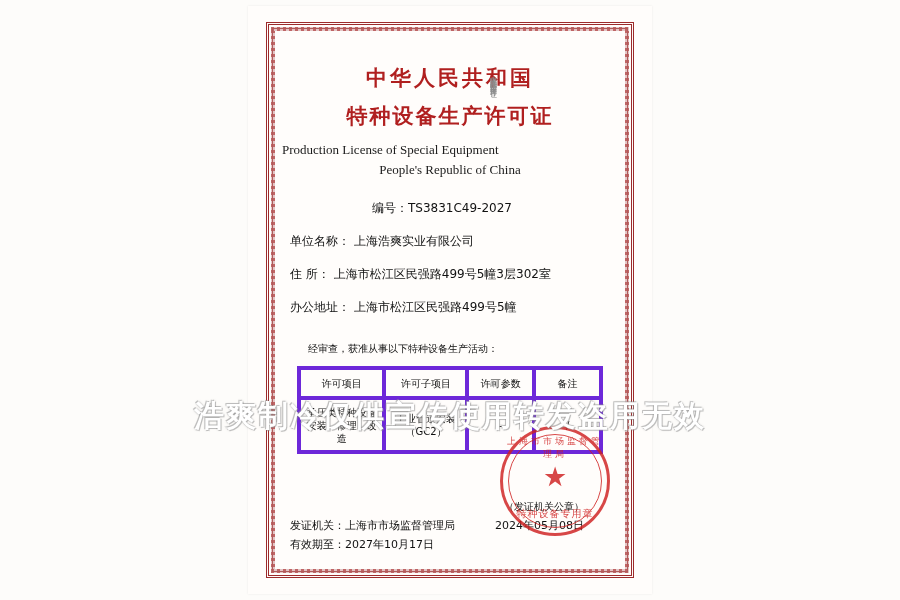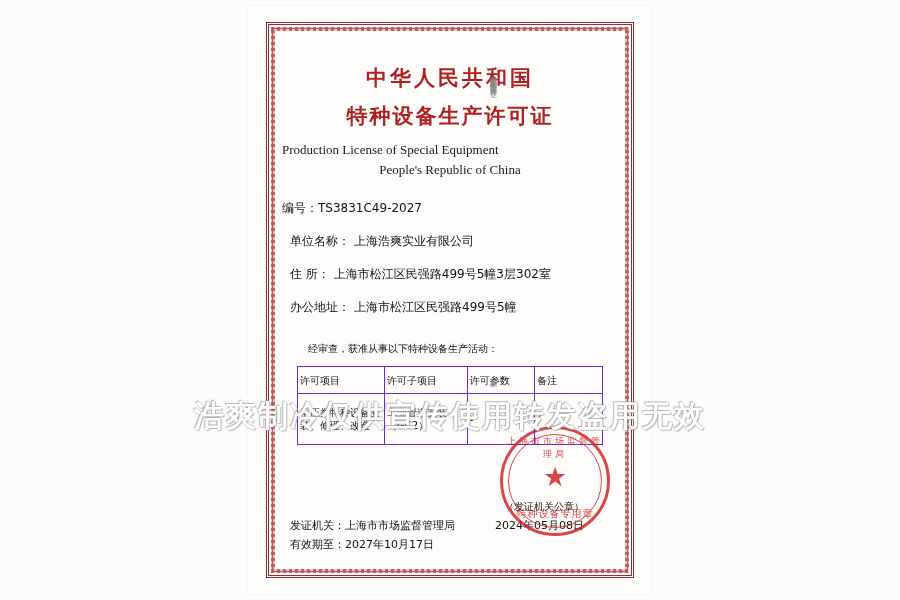--- a/index.html
+++ b/index.html
@@ -111,21 +111,21 @@
     margin-top: 12px;
   }
   .title-en2 {
     text-align: center;
     font-family: "Liberation Serif", serif;
     font-size: 13px;
     color: #1b1b1b;
     margin-top: 4px;
   }
   .cert-no {
-    text-align: left;
+    text-align: center;
     font-size: 12px;
     color: #111;
     margin-top: 22px;
     padding-right: 16px;
     font-family: "DejaVu Sans", sans-serif;
   }
   .field {
     font-size: 12px;
     color: #111;
     margin-top: 16px;
@@ -142,24 +142,24 @@
     padding-left: 26px;
     font-family: Liberation Serif, serif;
   }
   table.permit {
     margin: 10px auto 0 auto;
     border-collapse: collapse;
     width: 306px;
     font-family: "DejaVu Sans", sans-serif;
   }
   table.permit th, table.permit td {
-    border: 1px solid #6d28d9;
+    border: 4px solid #6d28d9;
     font-size: 10px;
     color: #111;
-    text-align: left;
+    text-align: center;
     padding: 3px 2px;
     font-weight: normal;
     line-height: 13px;
   }
   table.permit th { height: 20px; }
   table.permit td { height: 44px; vertical-align: middle; }
   td.c1 { width: 86px; text-align: left; padding-left: 5px; }
   td.c2 { width: 80px; }
   td.c3 { width: 66px; }
   td.c4 { width: 66px; }

